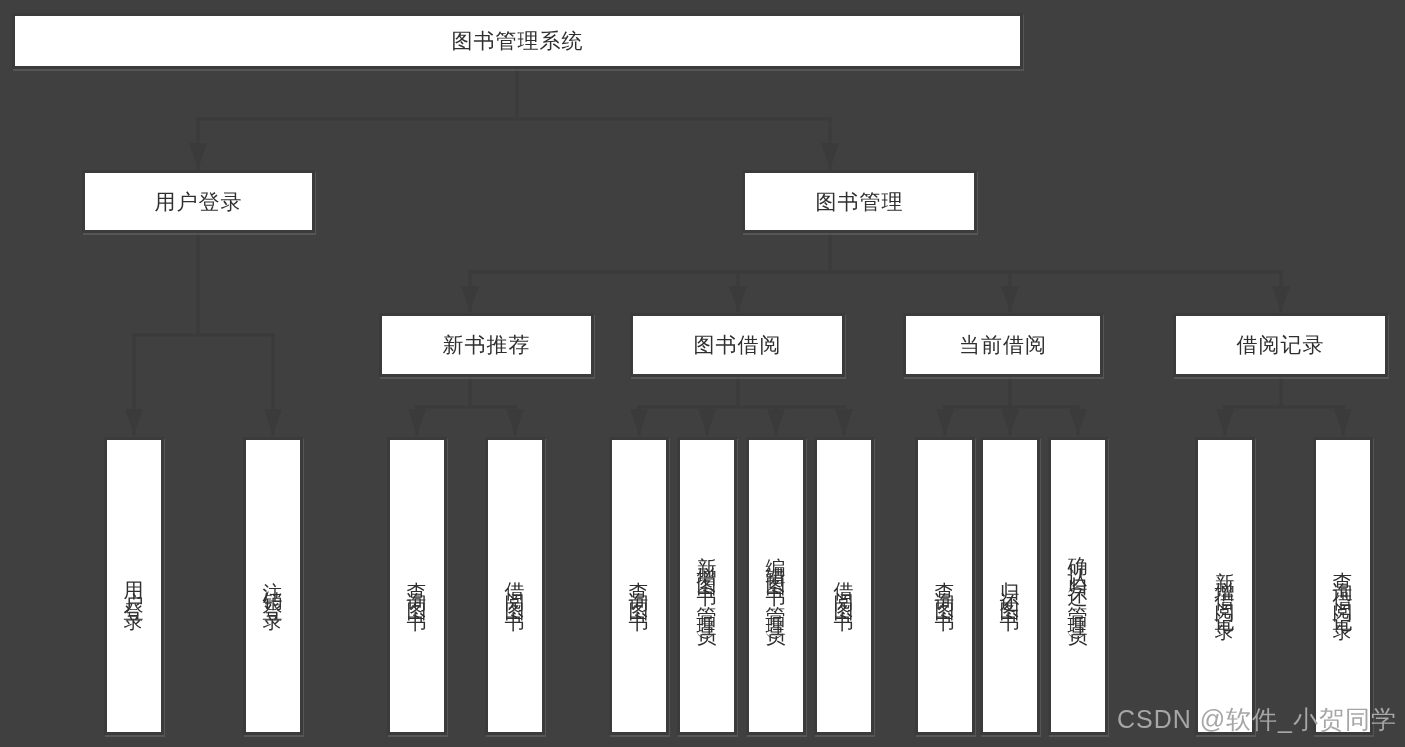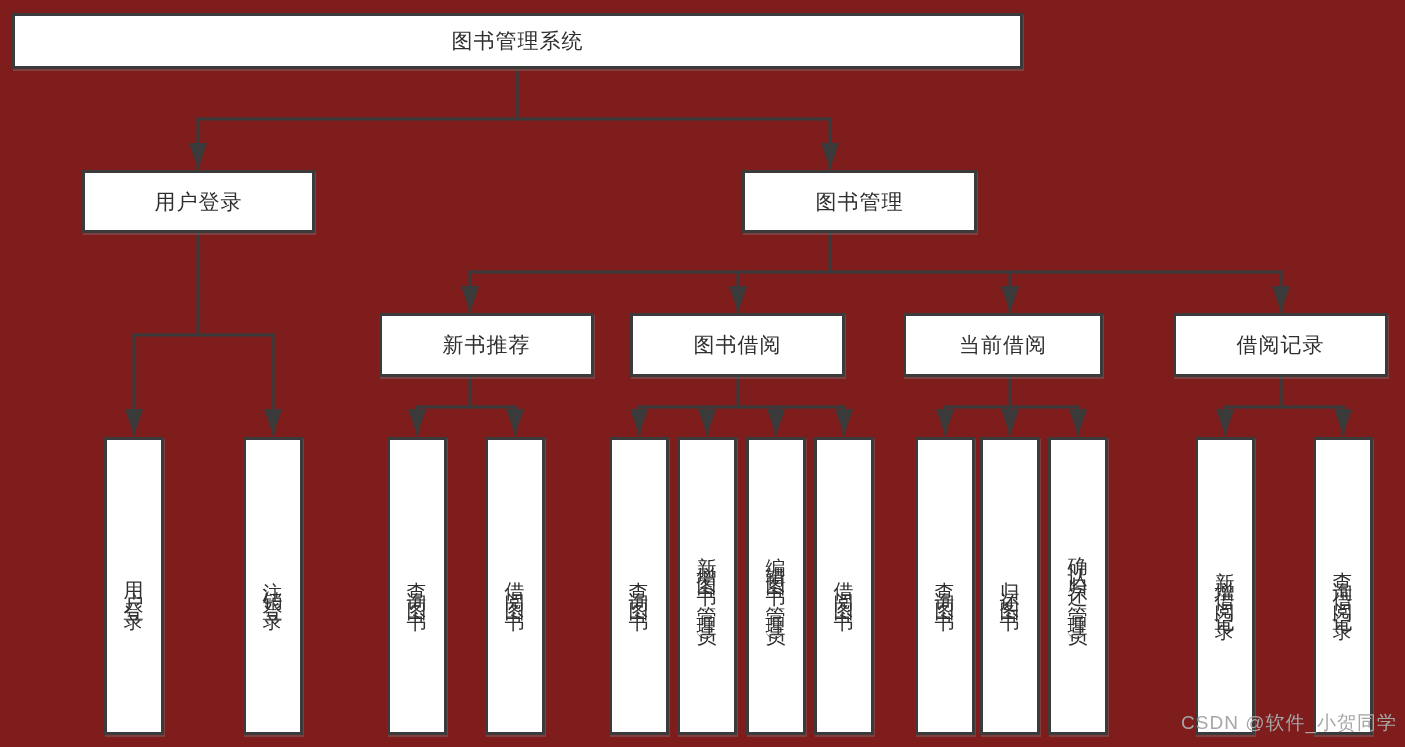--- a/index.html
+++ b/index.html
@@ -1,35 +1,35 @@
 <!DOCTYPE html>
 <html><head>
 <meta charset="utf-8">
 <style>
   html,body{margin:0;padding:0;background:#fff;}
   .stage{
-    position:relative;width:1405px;height:747px;background:#7f1d1d;
+    position:relative;width:1405px;height:747px;background:#404040;
     font-family:"Liberation Sans","DejaVu Sans",sans-serif;overflow:hidden;
   }
   .connectors{position:absolute;left:0;top:0;z-index:1;}
   .connectors path{stroke:#3b3b3b;stroke-width:3;fill:none;stroke-linecap:square;}
   .node{
     position:absolute;box-sizing:border-box;background:#ffffff;
     border:3px solid #3b3b3b;display:flex;align-items:center;justify-content:center;
     color:#2f2f2f;z-index:2;box-shadow:1px 2px 0 rgba(130,130,130,0.35);
   }
   .h-node{font-size:21px;letter-spacing:1px;white-space:nowrap;}
   .root-node{font-size:21px;}
   .v-node .vtext{
     writing-mode:vertical-rl;text-orientation:mixed;
     font-size:20px;line-height:1;letter-spacing:10px;white-space:nowrap;
   }
   .watermark{
     position:absolute;right:8px;bottom:11px;z-index:3;
-    font-size:19px;color:#a6a6a6;letter-spacing:1px;white-space:nowrap;
+    font-size:25px;color:#a6a6a6;letter-spacing:1px;white-space:nowrap;
   }
 </style>
 </head>
 <body>
 
 <div class="stage">
 
   <svg class="connectors" width="1405" height="747" viewBox="0 0 1405 747">
     <defs>
       <marker id="arrow" viewBox="0 0 26 18" refX="25" refY="9" markerWidth="26" markerHeight="18" markerUnits="userSpaceOnUse" orient="auto">

